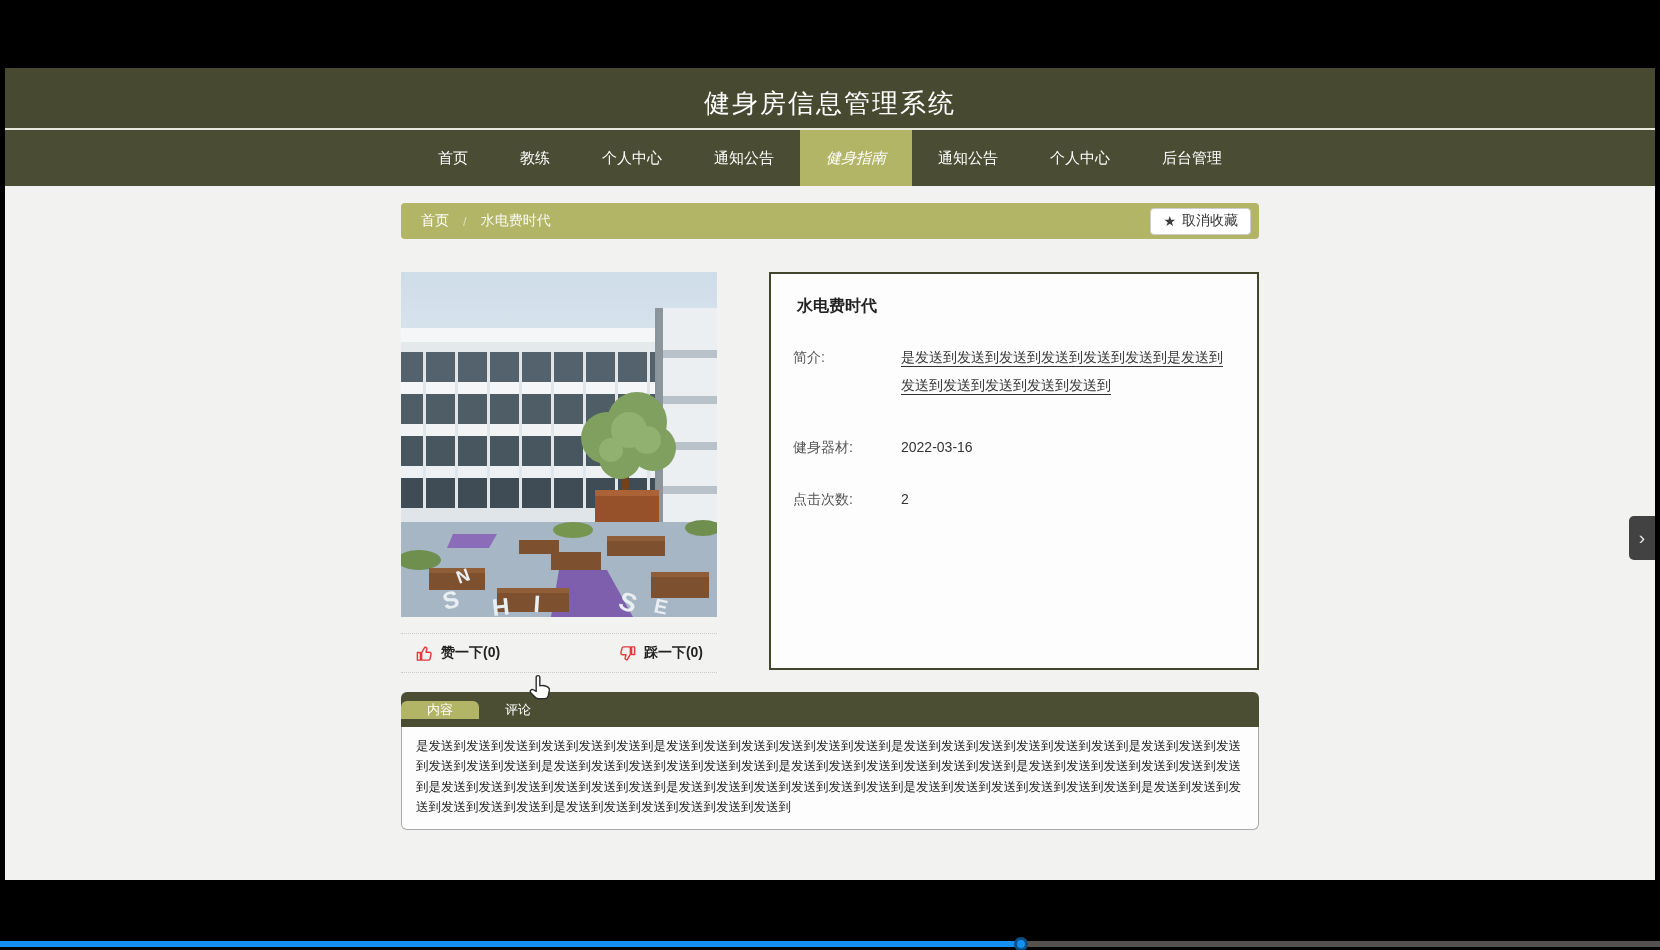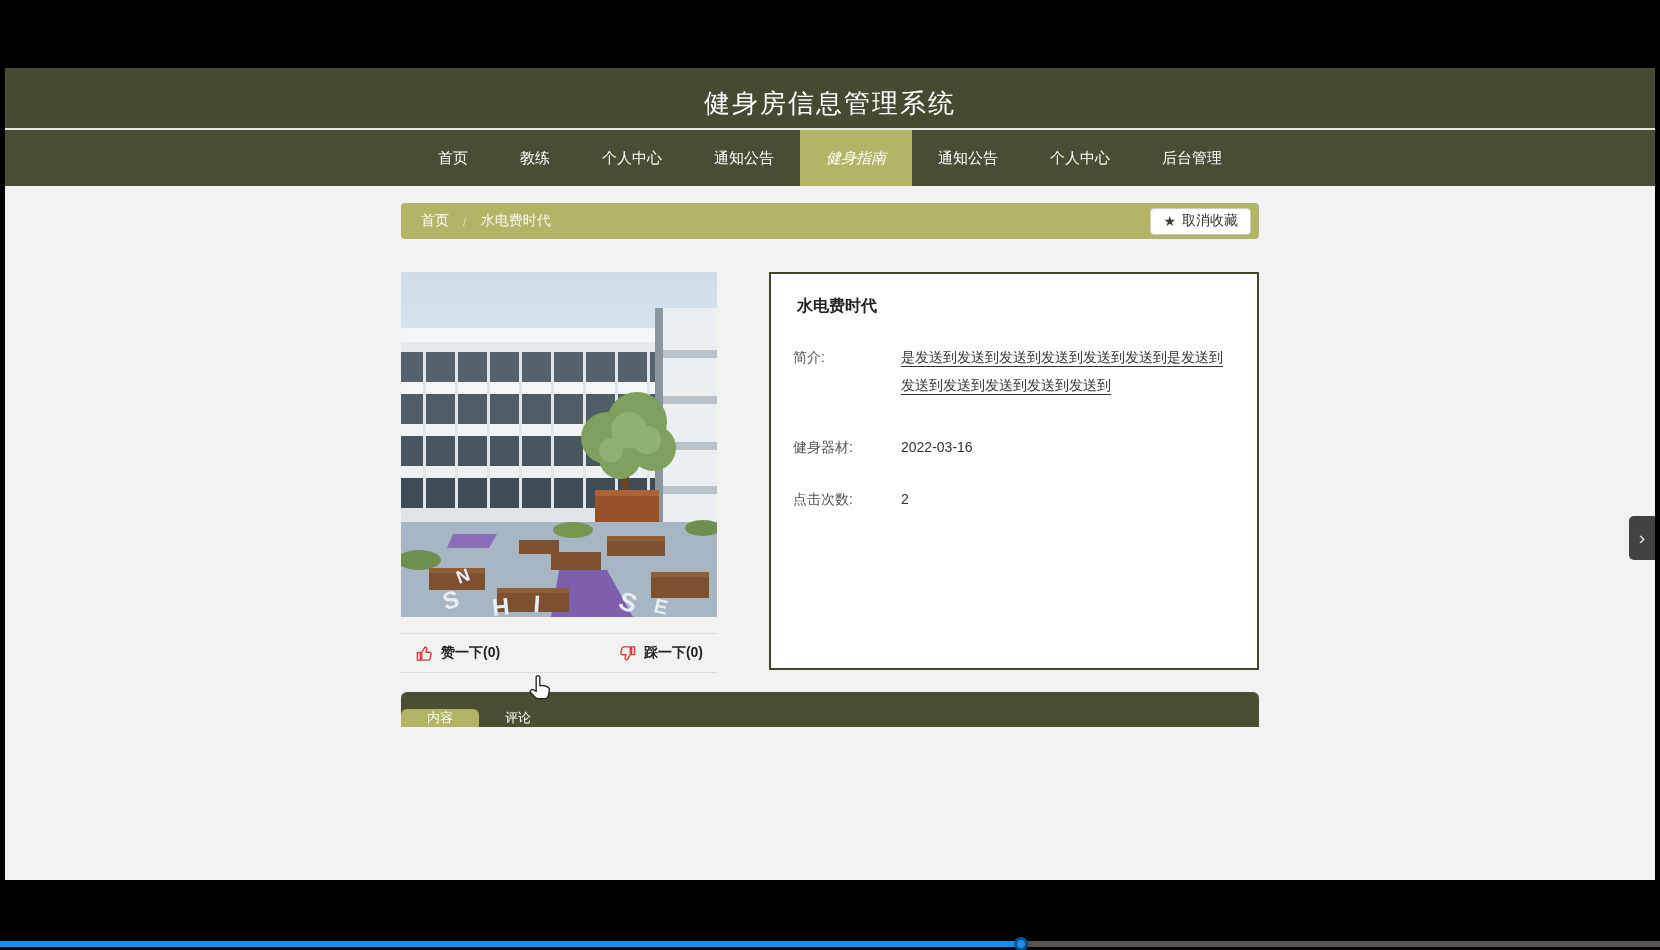--- a/index.html
+++ b/index.html
@@ -70,21 +70,21 @@
   .detail-title { font-size:16px; font-weight:bold; color:#222; margin:4px 0 26px 4px; }
   .detail-row { display:flex; margin-bottom:24px; }
   .detail-label { width:82px; text-align:left; color:#555; font-size:14px; flex:0 0 82px; margin-right:26px; line-height:28px; }
   .detail-value { color:#333; font-size:14px; line-height:28px; max-width:340px; }
   .detail-value.u { text-decoration:underline; text-underline-offset:4px; }
   .detail-row.pub { margin-top:34px; }
   .detail-row.hits { margin-top:20px; }
   
   .tab-bar {
     margin-top:19px; height:35px; background:#4b4e33; border-radius:6px 6px 0 0;
-    display:flex; align-items:flex-end; overflow:hidden;
+    display:flex; align-items:center; overflow:hidden;
   }
   .tab {
     min-width:78px; display:flex; align-items:center; justify-content:center;
     color:#fff; font-size:13px; cursor:pointer;
   }
   .tab.active { background:#b2b566; border-radius:6px 6px 0 0; }
   .content-box {
     background:#fdfdfd; border:1px solid #a9a9a9; border-top:none;
     border-radius:0 0 6px 6px; padding:9px 14px 12px; min-height:82px;
   }
@@ -262,20 +262,23 @@
           <div class="detail-label">点击次数:</div>
           <div class="detail-value">2</div>
         </div>
       </div>
     </div>
 
     <div class="tab-bar">
       <div class="tab active">内容</div>
       <div class="tab">评论</div>
     </div>
+    <div class="content-box">
+      <div class="content-text">是发送到发送到发送到发送到发送到发送到是发送到发送到发送到发送到发送到发送到是发送到发送到发送到发送到发送到发送到是发送到发送到发送到发送到发送到发送到是发送到发送到发送到发送到发送到发送到是发送到发送到发送到发送到发送到发送到是发送到发送到发送到发送到发送到发送到是发送到发送到发送到发送到发送到发送到是发送到发送到发送到发送到发送到发送到是发送到发送到发送到发送到发送到发送到是发送到发送到发送到发送到发送到发送到是发送到发送到发送到发送到发送到发送到</div>
+    </div>
 
   </div>
 
   <div class="side-toggle">
     <span>›</span>
   </div>
 
 </div>
 
 <svg class="cursor" viewBox="0 0 24 28">

